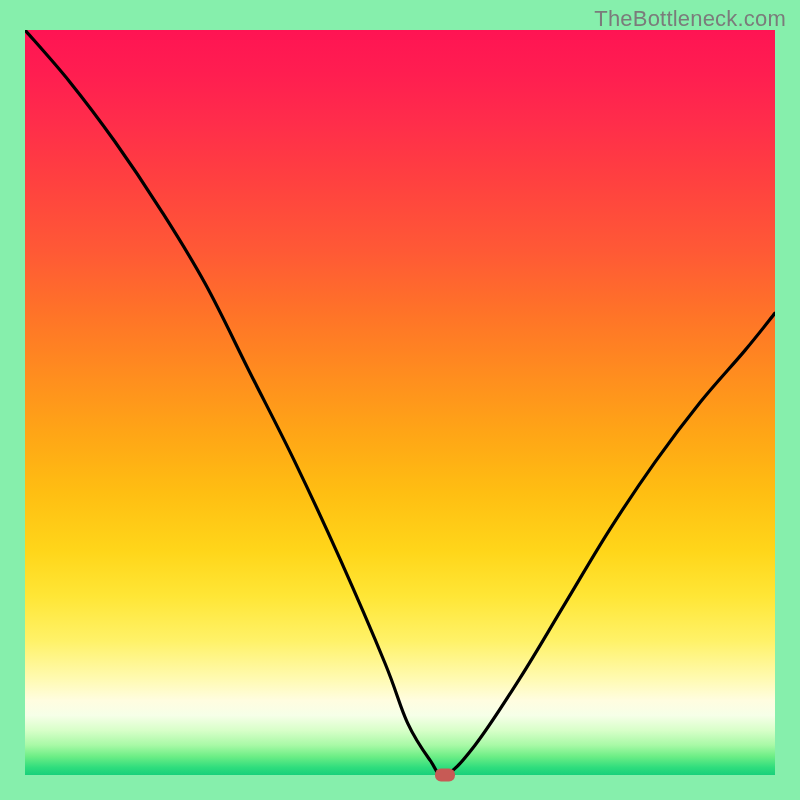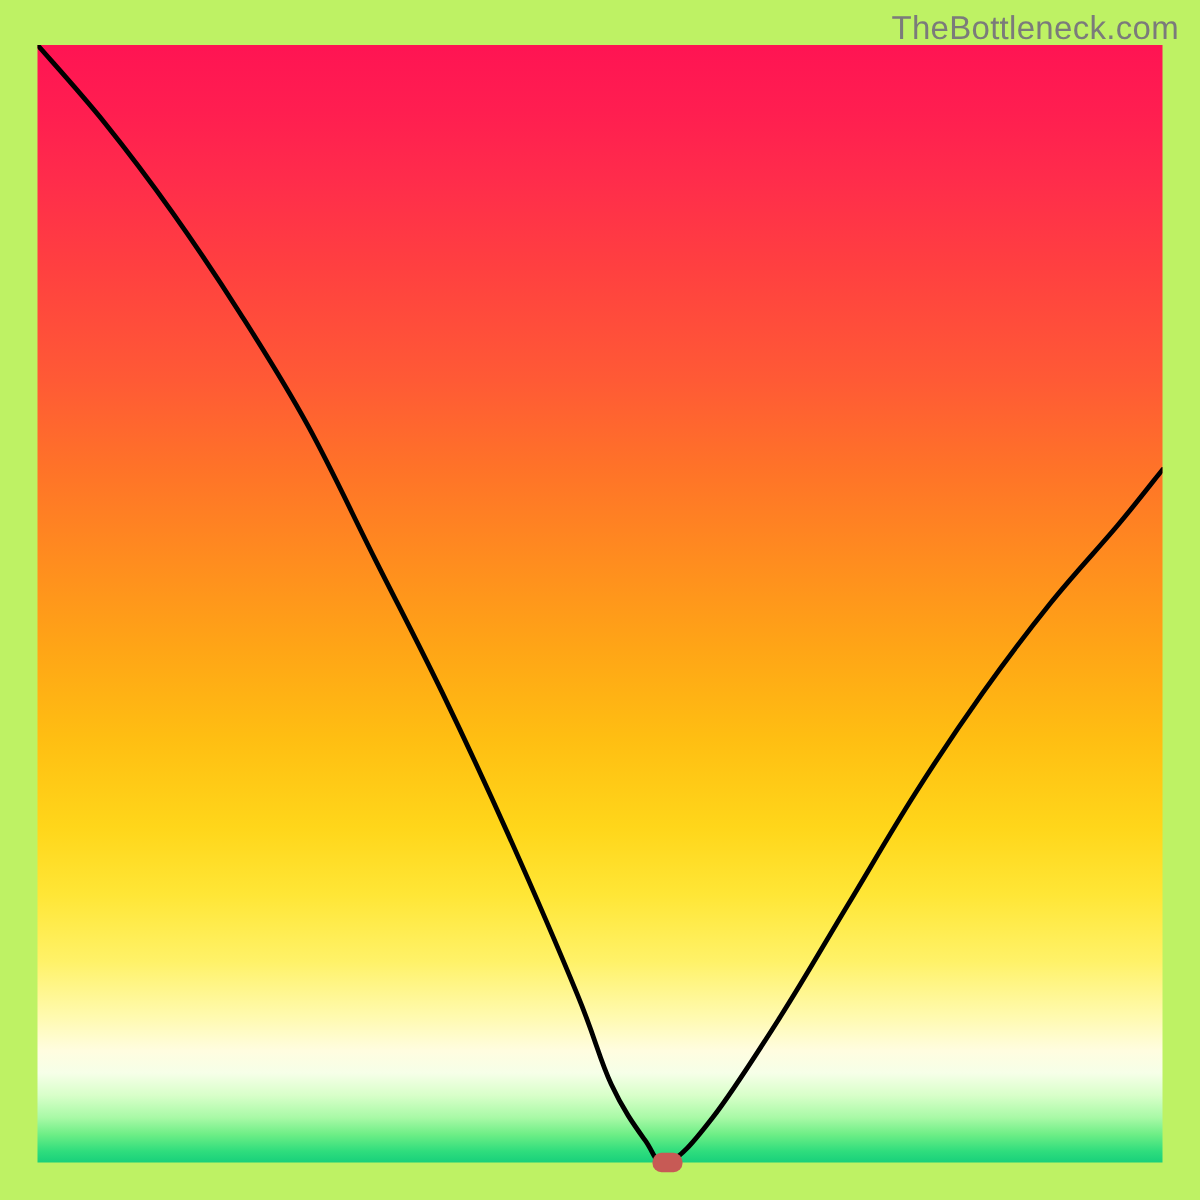--- a/index.html
+++ b/index.html
@@ -8,21 +8,21 @@
     width: 800px;
     height: 800px;
     background: #000;
     overflow: hidden;
     font-family: Arial, Helvetica, sans-serif;
   }
   .frame {
     position: relative;
     width: 800px;
     height: 800px;
-    background: #bef264;
+    background: #86efac;
   }
   .watermark {
     position: absolute;
     top: 6px;
     right: 14px;
     color: #7b7b7b;
     font-size: 22px;
     font-weight: 500;
     letter-spacing: 0.2px;
     z-index: 10;

